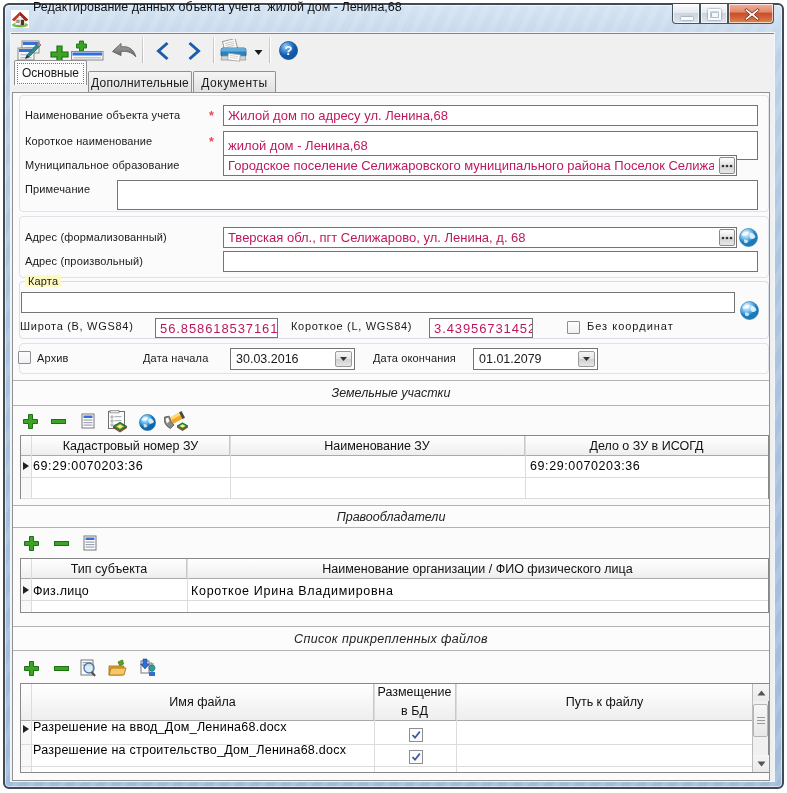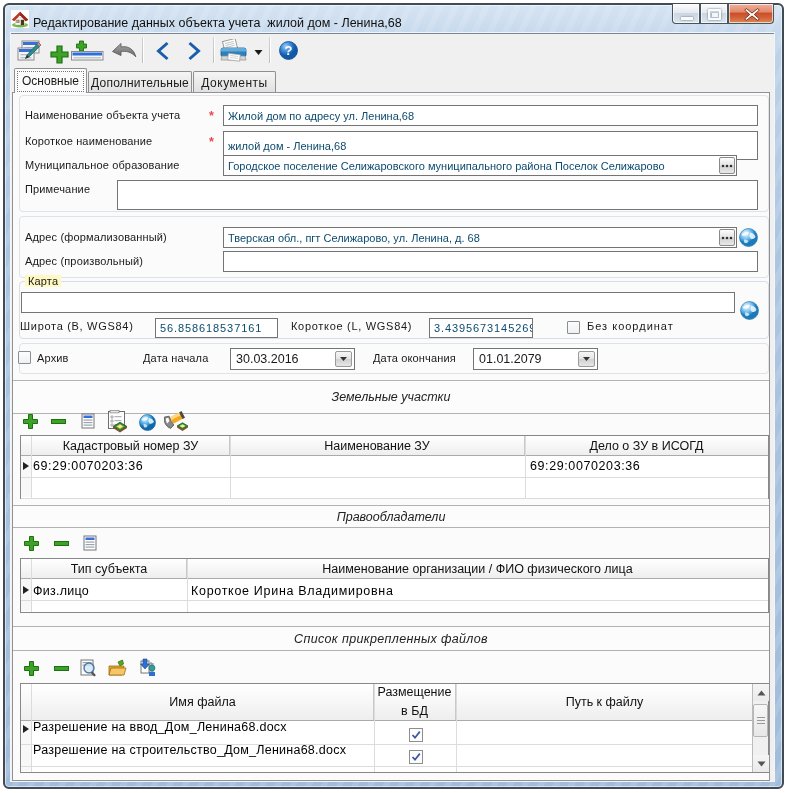--- a/index.html
+++ b/index.html
@@ -7,26 +7,26 @@
 #win{position:absolute;left:3px;top:3px;width:781px;height:786px;border-radius:6px;border:2px solid #414b56;background:repeating-linear-gradient(115deg,rgba(255,255,255,.12) 0 6px,rgba(255,255,255,0) 6px 14px),linear-gradient(180deg,#d5e4f3 0%,#bdd2e8 6%,#adc6e0 30%,#a0bcda 100%);box-shadow:inset 0 0 0 1px rgba(255,255,255,.55)}
 #titletx{position:absolute;left:33px;top:10px;font-size:12.5px;color:#101010;white-space:pre}
 #client{position:absolute;left:11px;top:33px;width:763px;height:748px;background:#f0f0f0;border-top:1px solid #768696;box-shadow:0 0 0 1px #f2f6fa}
 
 .cap{position:absolute;top:4px;height:20px;border:1px solid #47555e;border-top:none;box-shadow:inset 0 0 0 1px rgba(255,255,255,.65)}
 #bmin{left:672px;width:28px;border-radius:0 0 0 4px;background:linear-gradient(180deg,#fdfdfd,#e5eaf0 45%,#cdd7e2 50%,#dde5ee)}
 #bmax{left:700px;width:28px;background:linear-gradient(180deg,#fdfdfd,#e5eaf0 45%,#cdd7e2 50%,#dde5ee)}
 #bclose{left:728px;width:46px;border-radius:0 0 4px 0;background:linear-gradient(180deg,#f0b0a0 0%,#e28a6e 40%,#cc4f28 50%,#d2603a 70%,#dc8a4e 100%)}
 
 .tab{position:absolute;top:71px;height:22px;background:linear-gradient(180deg,#f5f5f5,#e0e0e0);border:1px solid #8f8f8f;border-bottom:none;border-radius:2px 2px 0 0;font-size:12px;display:flex;align-items:center;justify-content:center}
-#tab1{left:14px;top:68px;width:73px;height:25px;background:#fbfbfb;z-index:5;border-radius:2px 2px 0 0}
+#tab1{left:14px;top:60px;width:73px;height:25px;background:#fbfbfb;z-index:5;border-radius:2px 2px 0 0}
 #tab1 .foc{position:absolute;left:3px;top:3px;right:3px;bottom:2px;outline:1px dotted #777}
 #page{position:absolute;left:12px;top:92px;width:758px;height:689px;border:1px solid #919191;background:#fbfbfb}
 
 .lbl{position:absolute;white-space:nowrap;font-size:11px;letter-spacing:0.15px}
-.inp{position:absolute;border:1px solid #747474;background:#fff;font-size:11px;white-space:nowrap;overflow:hidden;display:flex;align-items:center;padding-left:4px;color:#0c4a6e}
+.inp{position:absolute;border:1px solid #747474;background:#fff;font-size:13px;white-space:nowrap;overflow:hidden;display:flex;align-items:center;padding-left:4px;color:#be185d}
 .ast{color:#e8494f;font-size:12.5px;font-weight:bold}
 .dots{position:absolute;border:1px solid #8a8a8a;border-radius:2px;background:linear-gradient(180deg,#fdfdfd,#e3e3e3 50%,#d2d2d2 52%,#e8e8e8);display:flex;align-items:center;justify-content:center;font-weight:bold;color:#333;font-size:10px;letter-spacing:1px}
 .cb{position:absolute;width:13px;height:13px;border:1px solid #8e8e8e;background:linear-gradient(180deg,#fdfdfd,#eef1f4);border-radius:1px}
 .combo{position:absolute;border:1px solid #747474;background:#fff;font-size:12.5px;display:flex;align-items:center;padding-left:5px}
 .cbtn{position:absolute;top:2px;right:2px;bottom:2px;width:17px;border:1px solid #9a9a9a;border-radius:2px;background:linear-gradient(180deg,#f6f6f6,#e4e4e4 50%,#d0d0d0 52%,#e6e6e6);display:flex;align-items:center;justify-content:center}
 .band{position:absolute;left:13px;width:756px;height:25px;border-top:1px solid #b2b2b2;border-bottom:1px solid #b2b2b2;background:#fcfcfc;display:flex;align-items:center;justify-content:center;font-style:italic;font-size:12.5px;color:#222}
 
 .tbl{position:absolute;left:20px;width:749px;border:1px solid #888;background:#fff}
 .thead{position:absolute;left:0;top:0;right:0;background:linear-gradient(180deg,#ffffff,#f7f7f7 50%,#eeeeee);border-bottom:1px solid #aaa}
 .hcell{position:absolute;top:0;bottom:0;display:flex;align-items:center;justify-content:center;font-size:12.5px;color:#111;border-right:1px solid #c9c9c9;text-align:center}
@@ -46,21 +46,21 @@
     <rect x="0" y="0" width="18" height="18" fill="#fff"></rect>
     <ellipse cx="9" cy="15" rx="8" ry="2.5" fill="#7bbf4a"></ellipse>
     <ellipse cx="9" cy="15" rx="5" ry="1.6" fill="#5da832"></ellipse>
     <rect x="4.2" y="7.8" width="9.6" height="7.2" fill="#f6f3ef" stroke="#c4bcb0" stroke-width=".5"></rect>
     <path d="M0.8 9.8 L9 1.8 L17.2 9.8 L14.8 11.2 L9 5.2 L3.2 11.2 Z" fill="#b93524"></path>
     <path d="M9 1.8 L17.2 9.8 L14.8 11.2 L9 5.2 Z" fill="#992a1c"></path>
     <rect x="9.8" y="9.8" width="3.2" height="5.2" fill="#4e3421"></rect>
     <rect x="5.4" y="9.8" width="3" height="3" fill="#6d5137"></rect>
     <path d="M5.4 11.2 h3 M6.9 9.8 v3" stroke="#f6f3ef" stroke-width=".5"></path>
   </svg>
-<div id="titletx" style="top:16px">Редактирование данных объекта учета  жилой дом - Ленина,68</div>
+<div id="titletx" style="top:0">Редактирование данных объекта учета  жилой дом - Ленина,68</div>
 <div id="bmin" class="cap">
     <div class="abs" style="left:8px;top:13px;width:12px;height:3px;background:#fafbfd;box-shadow:0 0 2px rgba(30,50,70,.8)"></div>
   </div>
 <div id="bmax" class="cap">
     <div class="abs" style="left:7px;top:5px;width:13px;height:11px;border:2px solid #fafbfd;border-radius:1px;box-shadow:0 0 2px rgba(30,50,70,.8);background:rgba(120,140,160,.25)">
       <div class="abs" style="left:1.5px;top:1.5px;width:6px;height:4px;background:#f4f7fa;box-shadow:0 0 1px #556"></div>
     </div>
   </div>
 <div id="bclose" class="cap">
     <svg class="abs" style="left:15px;top:3px" width="16" height="15" viewBox="0 0 16 15">
@@ -212,21 +212,21 @@
         <path d="M1 1 L4.5 5 L8 1 Z" fill="#333"></path>
       </svg>
     </div></div>
 <div class="lbl" style="left:373px;top:352px">Дата окончания</div>
 <div class="combo" style="left:473px;top:348px;width:125px;height:22px">01.01.2079<div class="cbtn">
       <svg width="9" height="6" viewBox="0 0 9 6">
         <path d="M1 1 L4.5 5 L8 1 Z" fill="#333"></path>
       </svg>
     </div></div>
 
-<div class="band" style="top:380px;height:34px">Земельные участки</div>
+<div class="band" style="top:380px;height:26px">Земельные участки</div>
 <svg class="ticon" style="left:22px;top:413px" width="17" height="17" viewBox="0 0 17 17">
     <path d="M6.5 1.5 h4 v5 h5 v4 h-5 v5 h-4 v-5 h-5 v-4 h5 z" fill="#3da327" stroke="#1e7112" stroke-width="1"></path>
   </svg>
 <svg class="ticon" style="left:50px;top:413px" width="17" height="17" viewBox="0 0 17 17">
     <rect x="1.5" y="6.5" width="14" height="4" fill="#3da327" stroke="#1e7112"></rect>
   </svg>
 <svg class="ticon" style="left:80px;top:413px" width="16" height="16" viewBox="0 0 16 16">
     <rect x="2" y="1" width="12" height="14" fill="#fff" stroke="#777"></rect>
     <rect x="3.5" y="2.5" width="9" height="2.5" fill="#3a6fd8"></rect>
     <rect x="3.5" y="6.5" width="9" height="1.2" fill="#9aa4b0"></rect>

